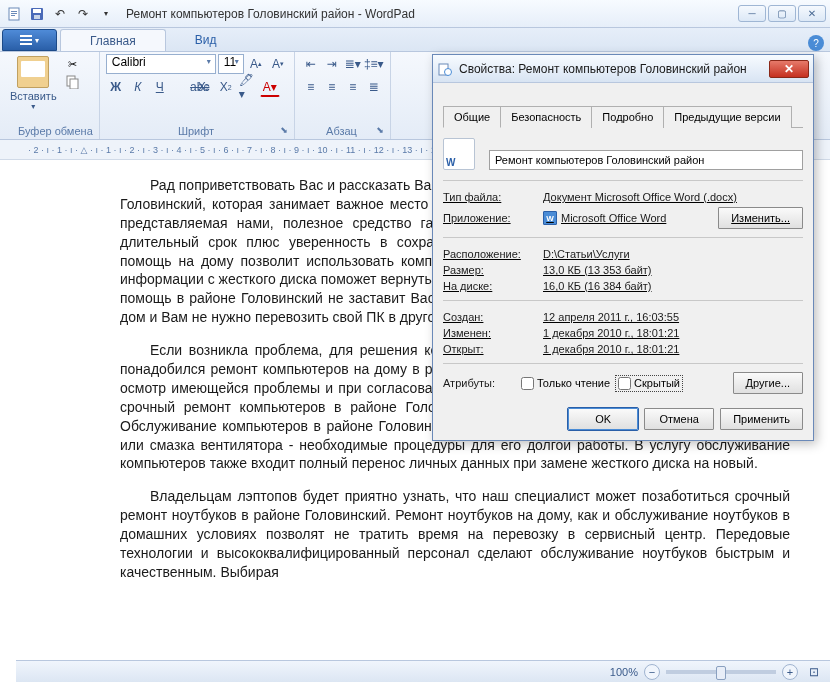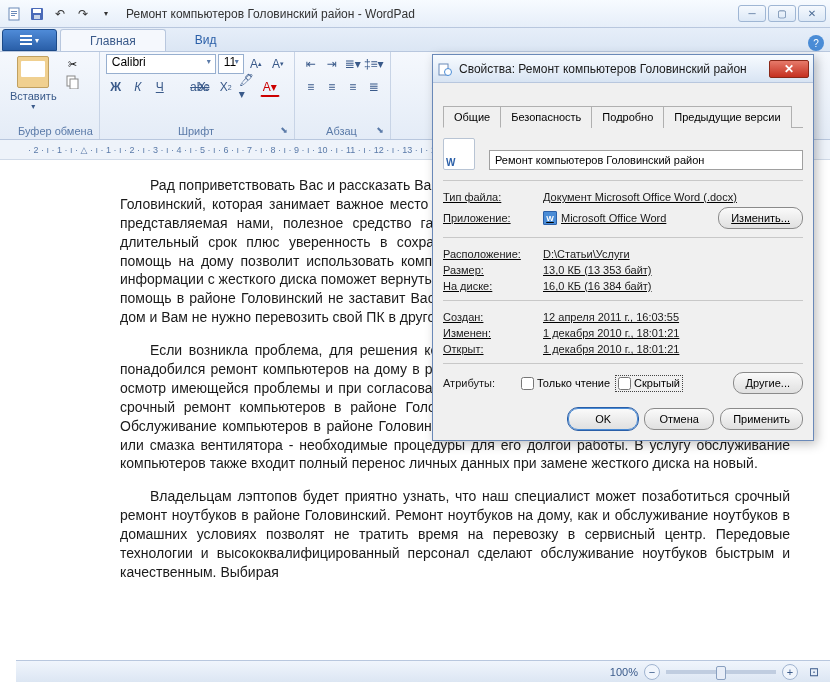--- a/index.html
+++ b/index.html
@@ -69,21 +69,21 @@
 .name-row { display: flex; align-items: flex-end; margin-bottom: 10px; }
 .doc-icn { width: 32px; height: 32px; background: #fff; border: 1px solid #b8c4d4; border-radius: 2px; position: relative; margin-right: 14px; }
 .doc-icn::before { content: "W"; position: absolute; bottom: 1px; left: 2px; font-size: 10px; font-weight: bold; color: #2a5fa8; }
 .name-field { flex: 1; border: 1px solid #a0a0a0; padding: 3px 5px; font-size: 11px; background: #fff; }
 .prop-sep { border-top: 1px solid #c8c8c8; margin: 6px 0 8px; }
 .prop-row { display: flex; font-size: 11px; padding: 2px 0; align-items: center; text-decoration: underline; }
 .prop-label { width: 100px; color: #1a1a1a; }
 .prop-val { flex: 1; color: #1a1a1a; }
 .app-link { color: #1a1a1a; display: flex; align-items: center; gap: 4px; }
 .app-ic { width: 14px; height: 14px; background: #4a8cd6; border: 1px solid #2a5fa8; border-radius: 1px; display:inline-flex; align-items:center; justify-content:center; font-size:8px; color:#fff; font-weight:bold; }
-.dlg-btn { padding: 2px 12px; font-size: 11px; border: 1px solid #8a8a8a; background: linear-gradient(#fafafa,#e0e0e0); border-radius: 10px; min-width: 70px; height: 22px; }
+.dlg-btn { padding: 2px 12px; font-size: 11px; border: 1px solid #8a8a8a; background: linear-gradient(#fafafa,#e0e0e0); border-radius: 1px; min-width: 70px; height: 22px; }
 .dlg-btn.primary { border: 1px solid #4a8cd6; outline: 1px solid #2a5fa8; }
 .attr-row { display: flex; align-items: center; font-size: 11px; gap: 6px; }
 .attr-cb { display: flex; align-items: center; gap: 3px; }
 .attr-cb input { width: 13px; height: 13px; }
 .attr-cb.dotted { outline: 1px dotted #444; padding: 1px 2px; }
 .dlg-actions { display: flex; justify-content: flex-end; gap: 6px; margin-top: 14px; }
 </style>
 </head>
 <body>
 

